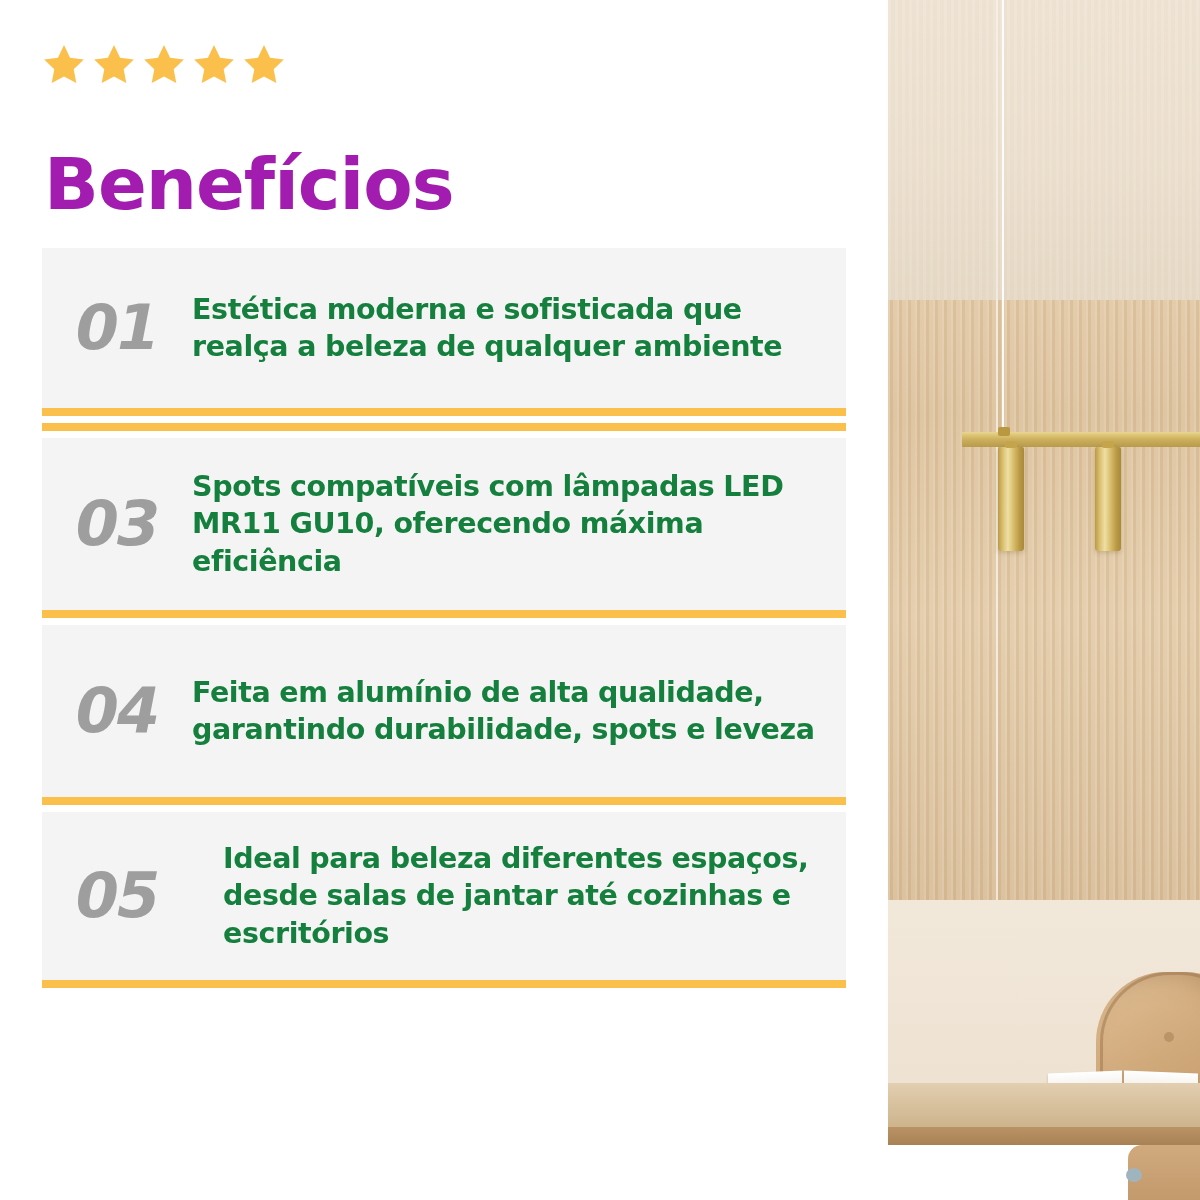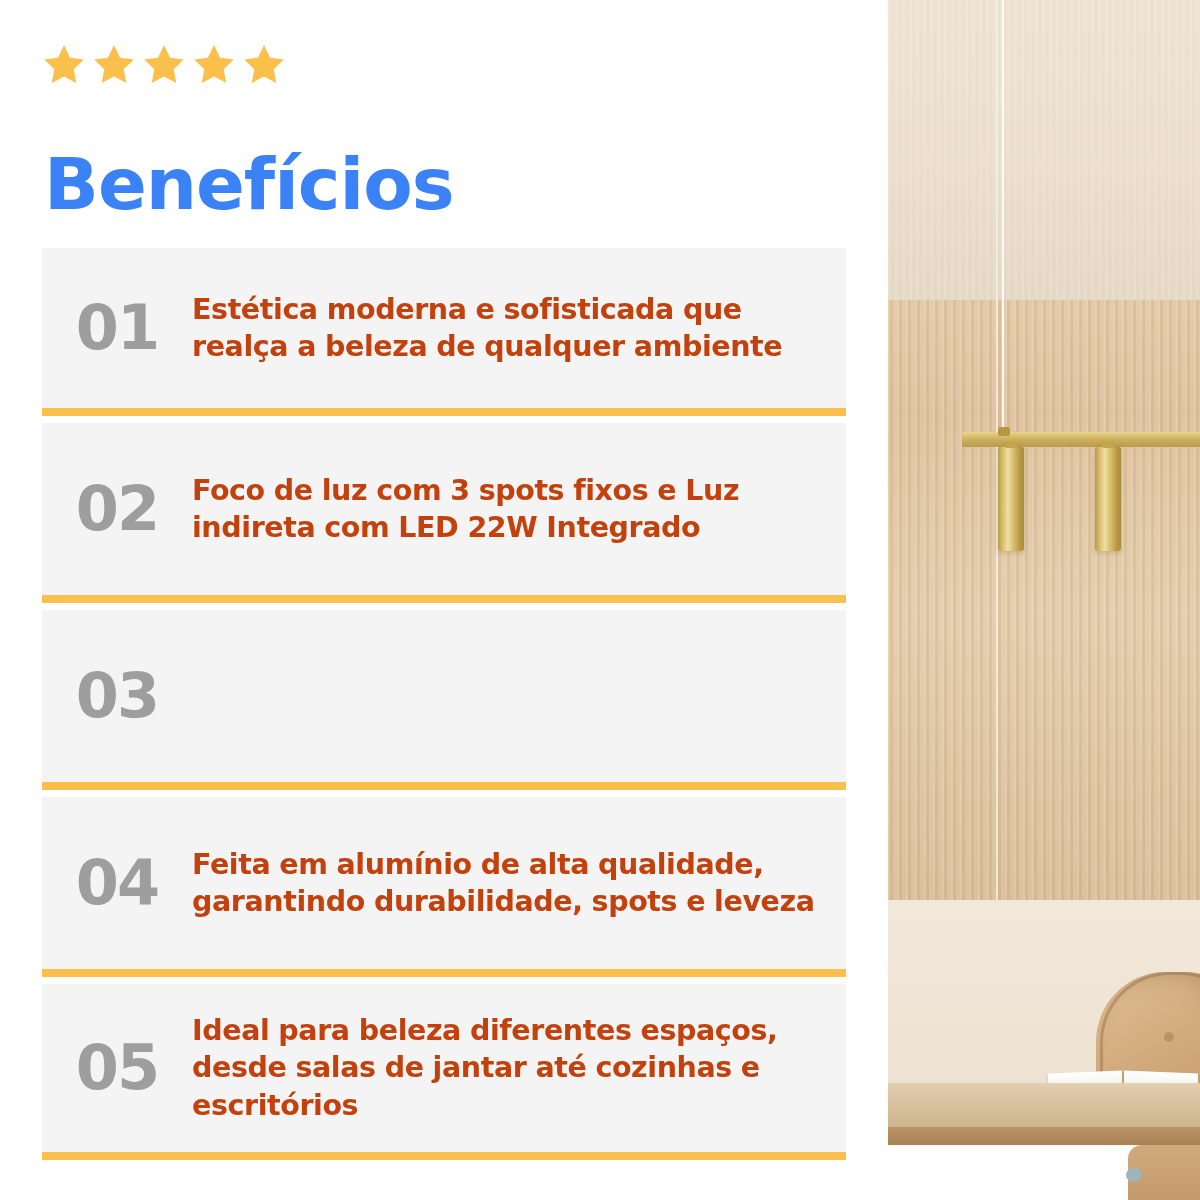--- a/index.html
+++ b/index.html
@@ -44,21 +44,21 @@
   }
 
   .page-title {
     position: absolute;
     left: 44px;
     top: 100px;
     font-family: "DejaVu Sans", sans-serif;
     font-weight: bold;
     font-size: 72px;
     line-height: 1.0;
-    color: #3b82f6;
+    color: #a21caf;
     letter-spacing: -1px;
     white-space: nowrap;
   }
 
   .benefits-list {
     position: absolute;
     left: 42px;
     top: 248px;
     width: 804px;
   }
@@ -74,39 +74,40 @@
   .benefit-row .num {
     flex: 0 0 150px;
     text-align: center;
     font-family: "DejaVu Sans", sans-serif;
     font-weight: bold;
     font-size: 62px;
     line-height: 1;
     color: #9e9e9e;
     letter-spacing: -2px;
     user-select: none;
+    font-style: italic;
   }
   .benefit-row .txt {
     flex: 1 1 auto;
     padding-right: 18px;
     font-family: "DejaVu Sans", sans-serif;
     font-weight: bold;
     font-size: 28.5px;
     line-height: 1.30;
-    color: #c2410c;
+    color: #15803d;
     letter-spacing: -0.4px;
     word-spacing: -0.5px;
   }
 
   
   .r1 { height: 160px; }
   .r2 { height: 172px; }
   .r3 { height: 172px; }
   .r4 { height: 172px; }
-  .r5 { height: 168px; }
+  .r5 { height: 168px; gap: 31px; }
 
   .divider {
     width: 804px;
     height: 8px;
     background: #fbbf4c;
   }
   .gap {
     width: 804px;
     height: 7px;
     background: #ffffff;
@@ -323,29 +324,26 @@
 
     <div class="benefits-list">
 
       <div class="benefit-row r1">
         <div class="num">01</div>
         <div class="txt">Estética moderna e sofisticada que realça a beleza de qualquer ambiente</div>
       </div>
       <div class="divider"></div>
       <div class="gap"></div>
 
-      <div class="benefit-row r2">
-        <div class="num">02</div>
-        <div class="txt">Foco de luz com 3 spots fixos e Luz indireta com LED 22W Integrado</div>
-      </div>
       <div class="divider"></div>
       <div class="gap"></div>
 
       <div class="benefit-row r3">
         <div class="num">03</div>
+        <div class="txt">Spots compatíveis com lâmpadas LED MR11 GU10, oferecendo máxima eficiência</div>
       </div>
       <div class="divider"></div>
       <div class="gap"></div>
 
       <div class="benefit-row r4">
         <div class="num">04</div>
         <div class="txt">Feita em alumínio de alta qualidade, garantindo durabilidade, spots e leveza</div>
       </div>
       <div class="divider"></div>
       <div class="gap"></div>

